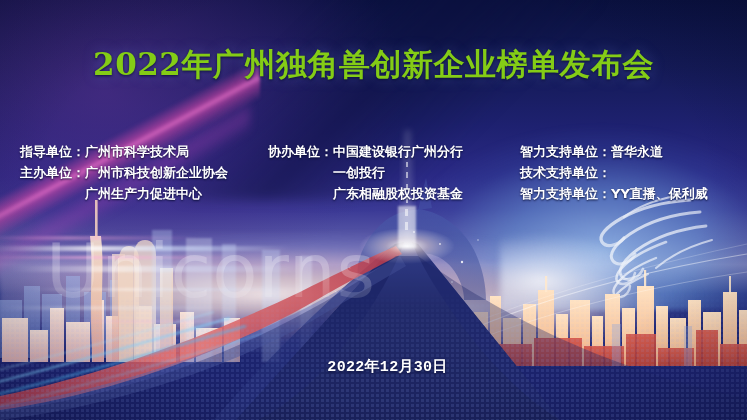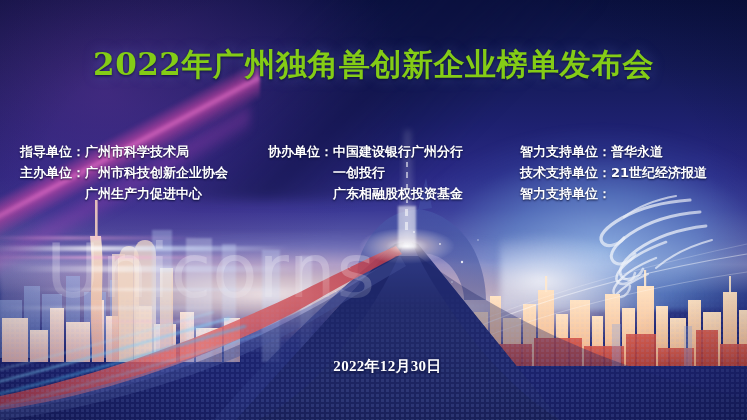--- a/index.html
+++ b/index.html
@@ -174,21 +174,21 @@
   .clabel{display:inline-block;}
   .cval{display:inline-block;}
 
   
   .col.c2 .crow.indent .clabel{visibility:hidden;}
   .col.c1 .crow.indent .clabel{visibility:hidden;}
 
   .date{
     position:absolute;left:0;right:0;top:357px;
     text-align:center;
-    font-family:Liberation Serif, serif;
+    font-family:Liberation Mono, monospace;
     font-weight:700;
     font-size:15px;
     color:#ffffff;
     text-shadow:0 1px 3px rgba(8,10,48,.9);
     z-index:9;
     letter-spacing:.3px;
   }
   .date .inner{display:inline-block;transform:translateX(14px);}
 
   
@@ -526,24 +526,24 @@
       </div>
     </div>
 
     <div class="col c3">
       <div class="crow">
         <span class="clabel">智力支持单位：</span>
         <span class="cval">普华永道</span>
       </div>
       <div class="crow">
         <span class="clabel">技术支持单位：</span>
-        <span class="cval">21世纪经济报道</span>
       </div>
       <div class="crow">
         <span class="clabel">智力支持单位：</span>
+        <span class="cval">YY直播、保利威</span>
       </div>
     </div>
 
   </div>
 
   <div class="date">
     <span class="inner">2022年12月30日</span>
   </div>
 
 </div>

